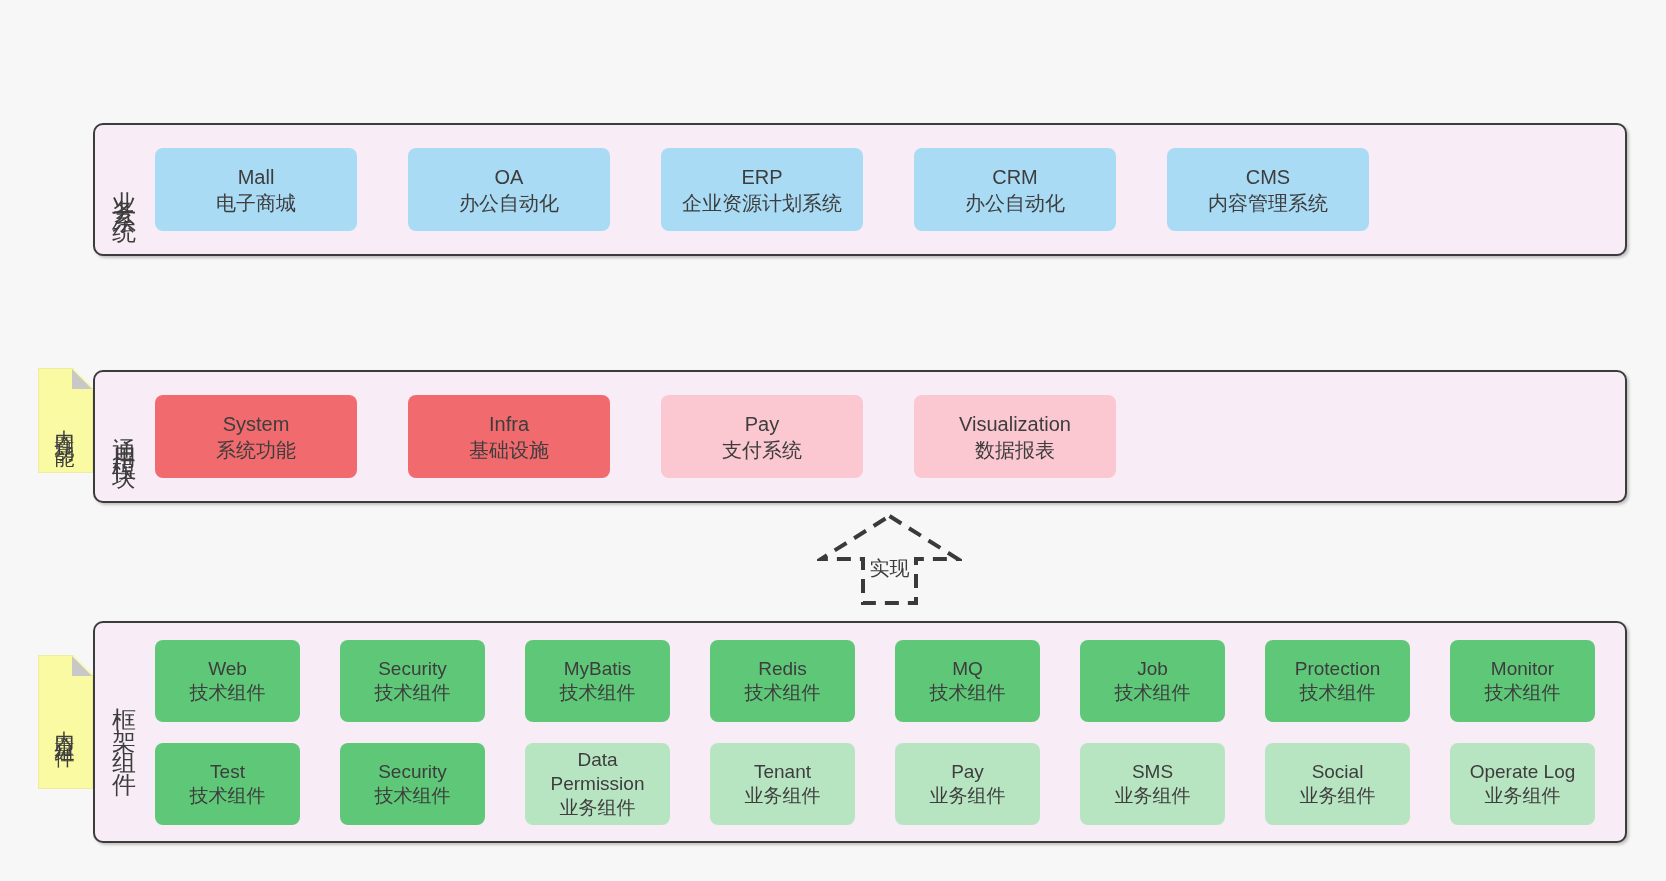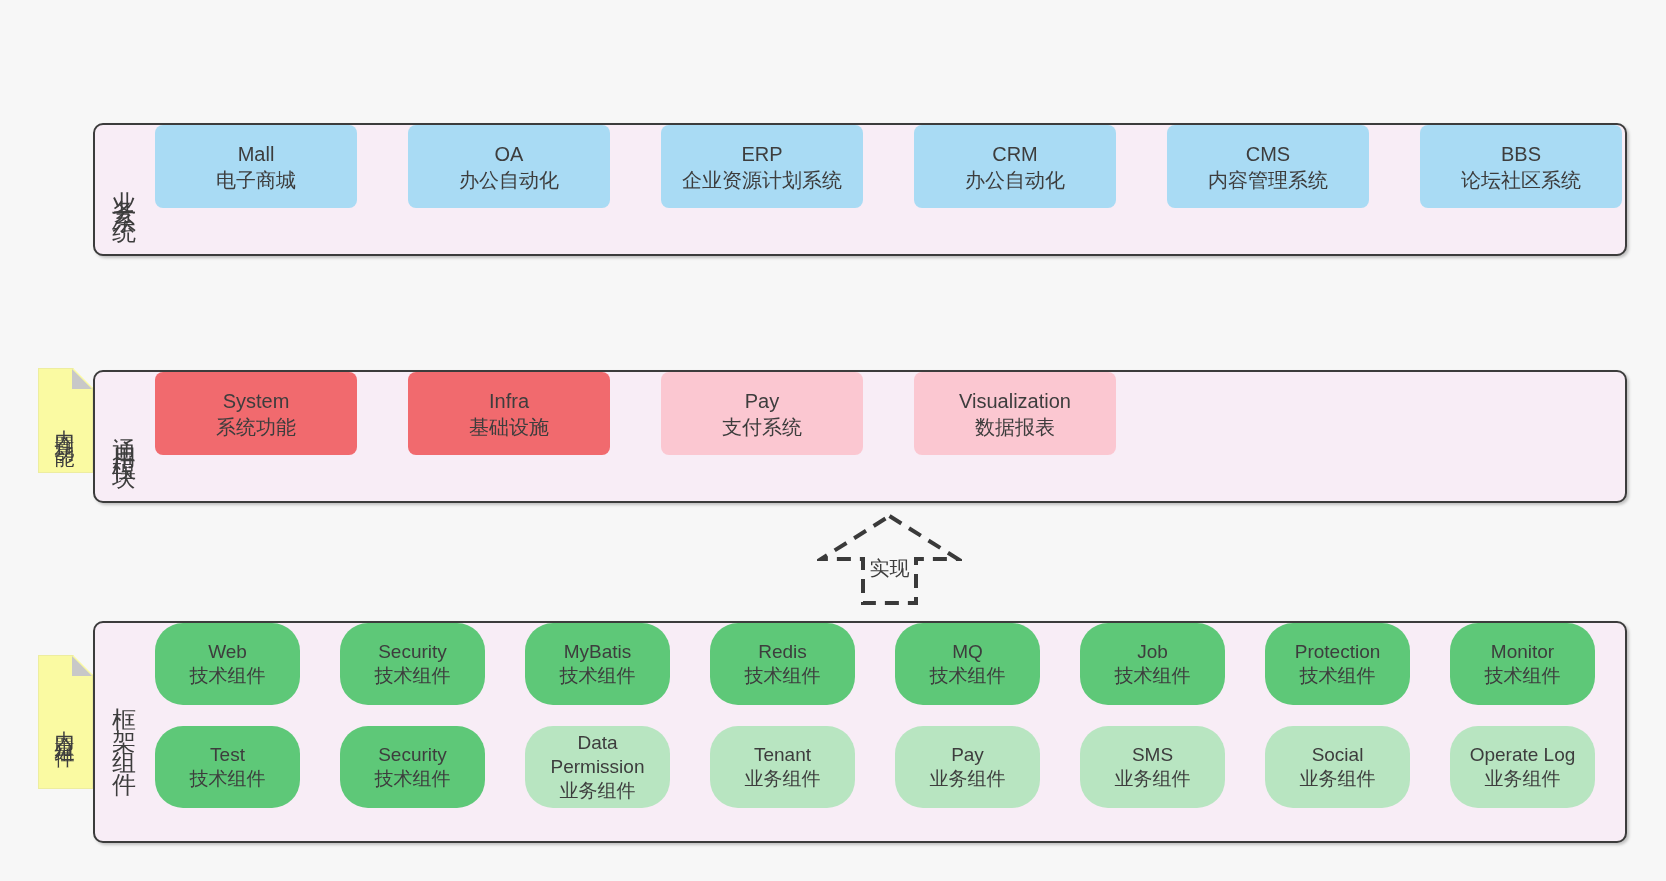--- a/index.html
+++ b/index.html
@@ -46,41 +46,41 @@
     color: var(--text, #3d3d3d);
   }
   .band-3 .band-label { letter-spacing: 22px; }
 
   .rows {
     position: absolute;
     left: 60px; top: 0;
     right: 8px; height: 100%;
     display: flex;
     flex-direction: column;
-    justify-content: flex-start;
+    justify-content: center;
     gap: 21px;
   }
   .row { display: flex; gap: 51px; }
   .band-3 .row { gap: 40px; }
 
   .box {
     width: 202px; height: 83px;
     border-radius: 8px;
     display: flex;
     flex-direction: column;
     align-items: center;
     justify-content: center;
     text-align: center;
     font-size: 20px;
     line-height: 26px;
     flex: none;
     box-sizing: border-box;
     padding: 2px 6px;
   }
-  .band-3 .box { width: 145px; height: 82px; font-size: 19px; line-height: 24px; border-radius: 28px; }
+  .band-3 .box { width: 145px; height: 82px; font-size: 19px; line-height: 24px; }
 
   .box.blue        { background: var(--blue, #a9dbf4); }
   .box.red         { background: var(--red, #f16a6e); }
   .box.pink        { background: var(--pink, #fbc7d1); }
   .box.green       { background: var(--green, #5ec878); }
   .box.light_green { background: var(--light-green, #b8e5c1); }
 
   
   .arrow {
     position: absolute;
@@ -169,24 +169,20 @@
             <div class="box-desc">企业资源计划系统</div>
           </div>
           <div class="box blue">
             <div class="box-name">CRM</div>
             <div class="box-desc">办公自动化</div>
           </div>
           <div class="box blue">
             <div class="box-name">CMS</div>
             <div class="box-desc">内容管理系统</div>
           </div>
-          <div class="box blue">
-            <div class="box-name">BBS</div>
-            <div class="box-desc">论坛社区系统</div>
-          </div>
         </div>
       </div>
   </section>
 
 
   <section class="band band-2">
     <div class="band-label">通用模块</div>
     <div class="rows">
         <div class="row">
           <div class="box red">

